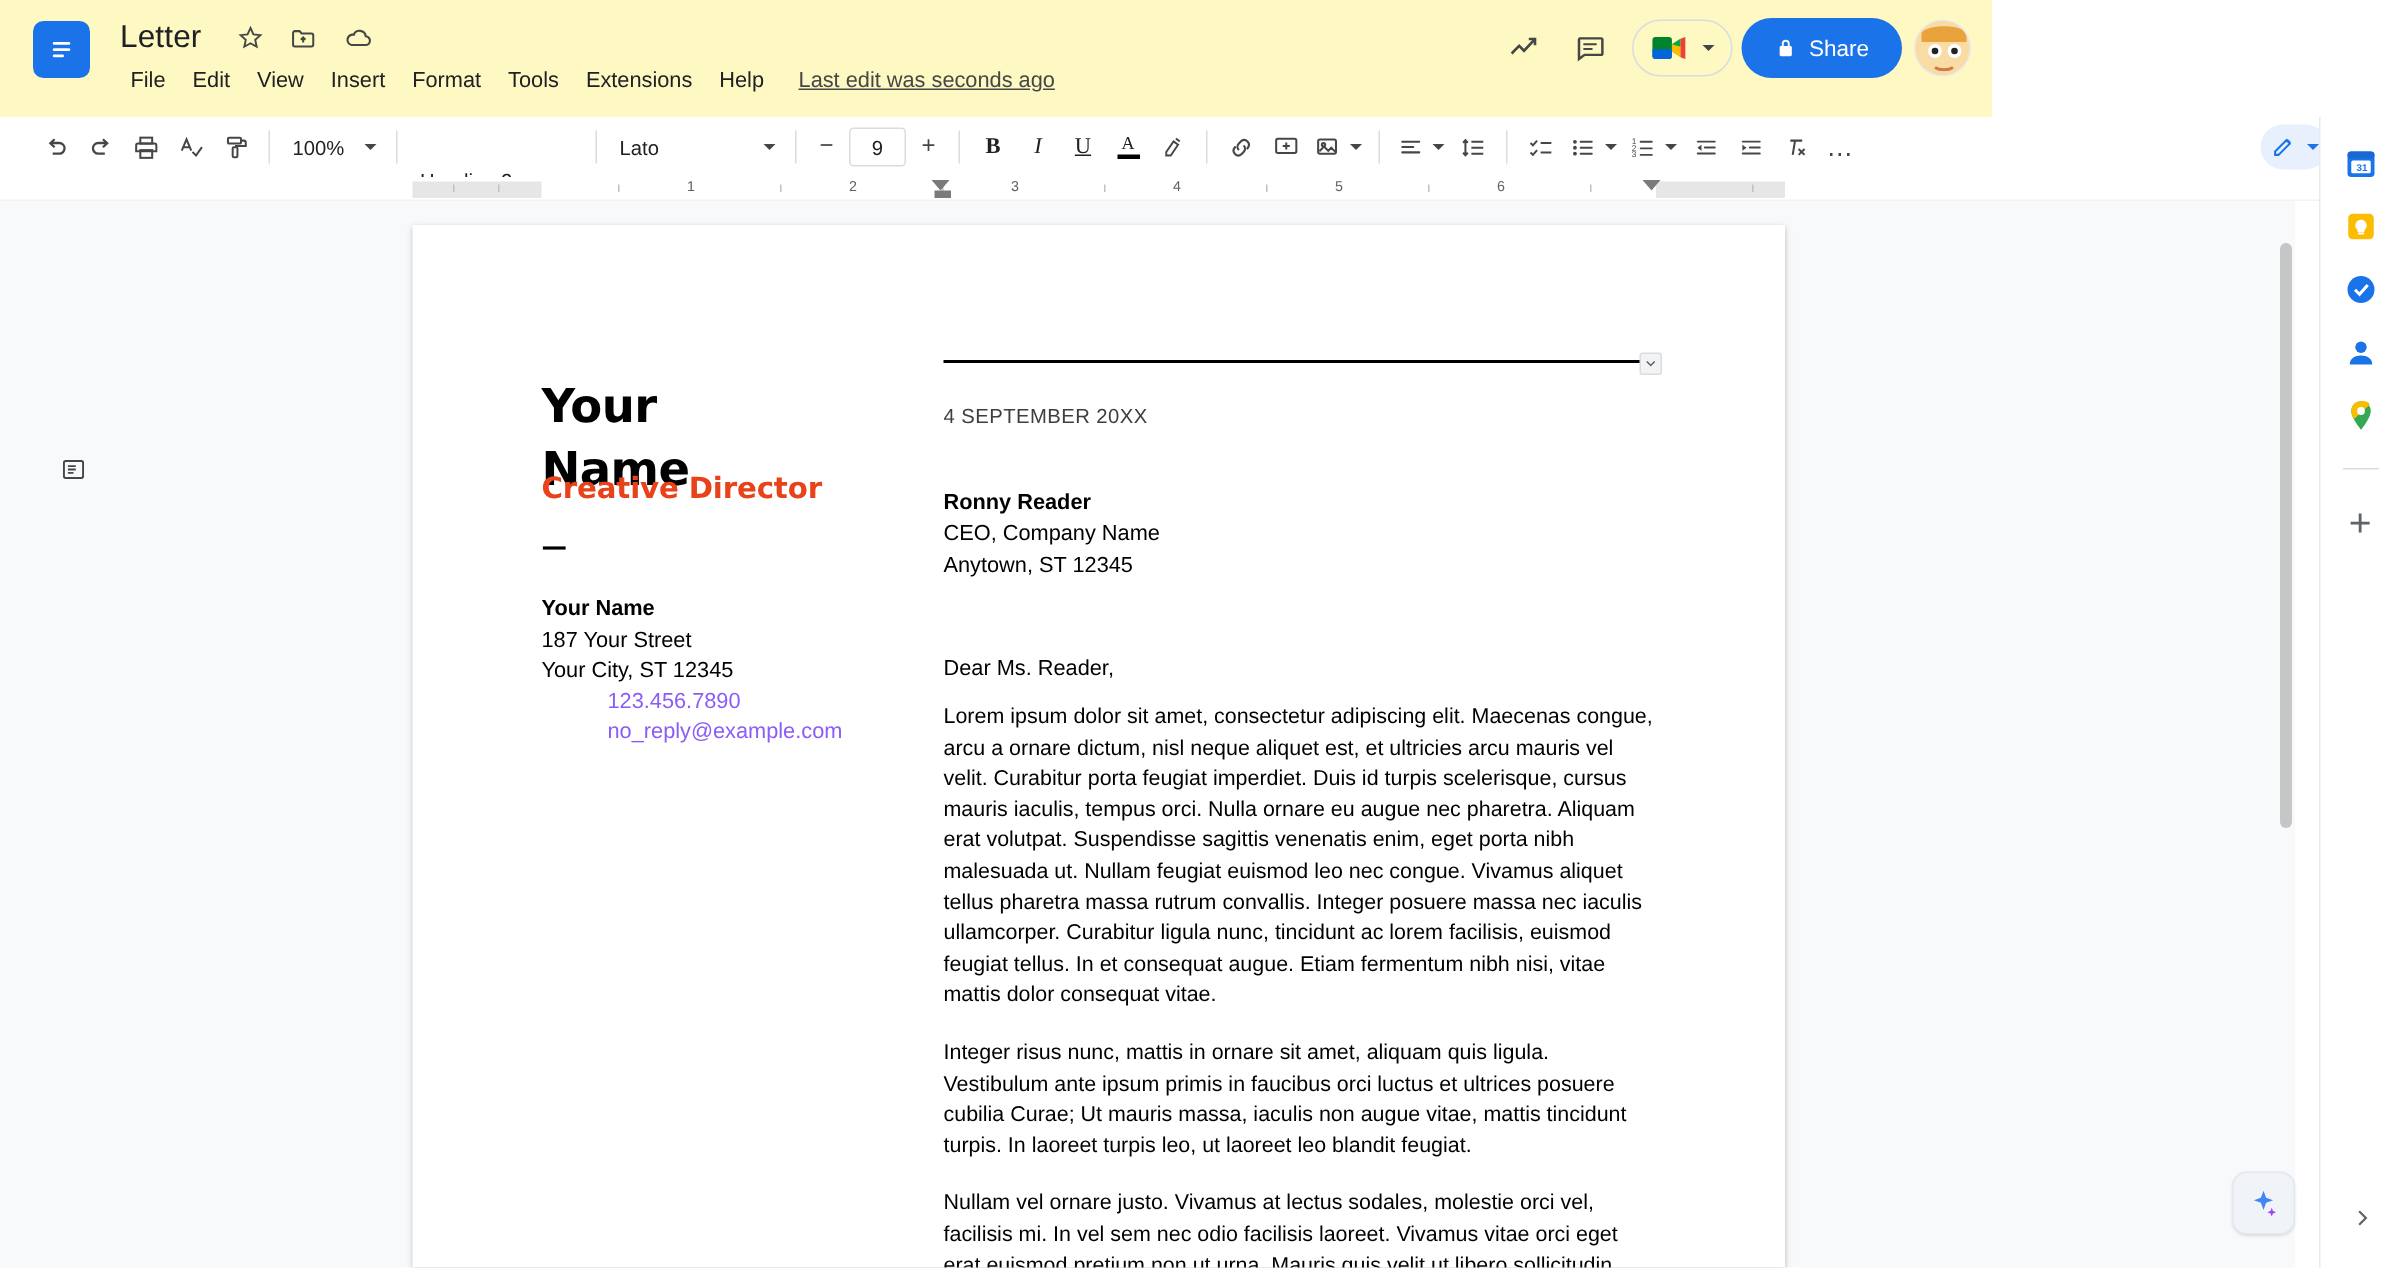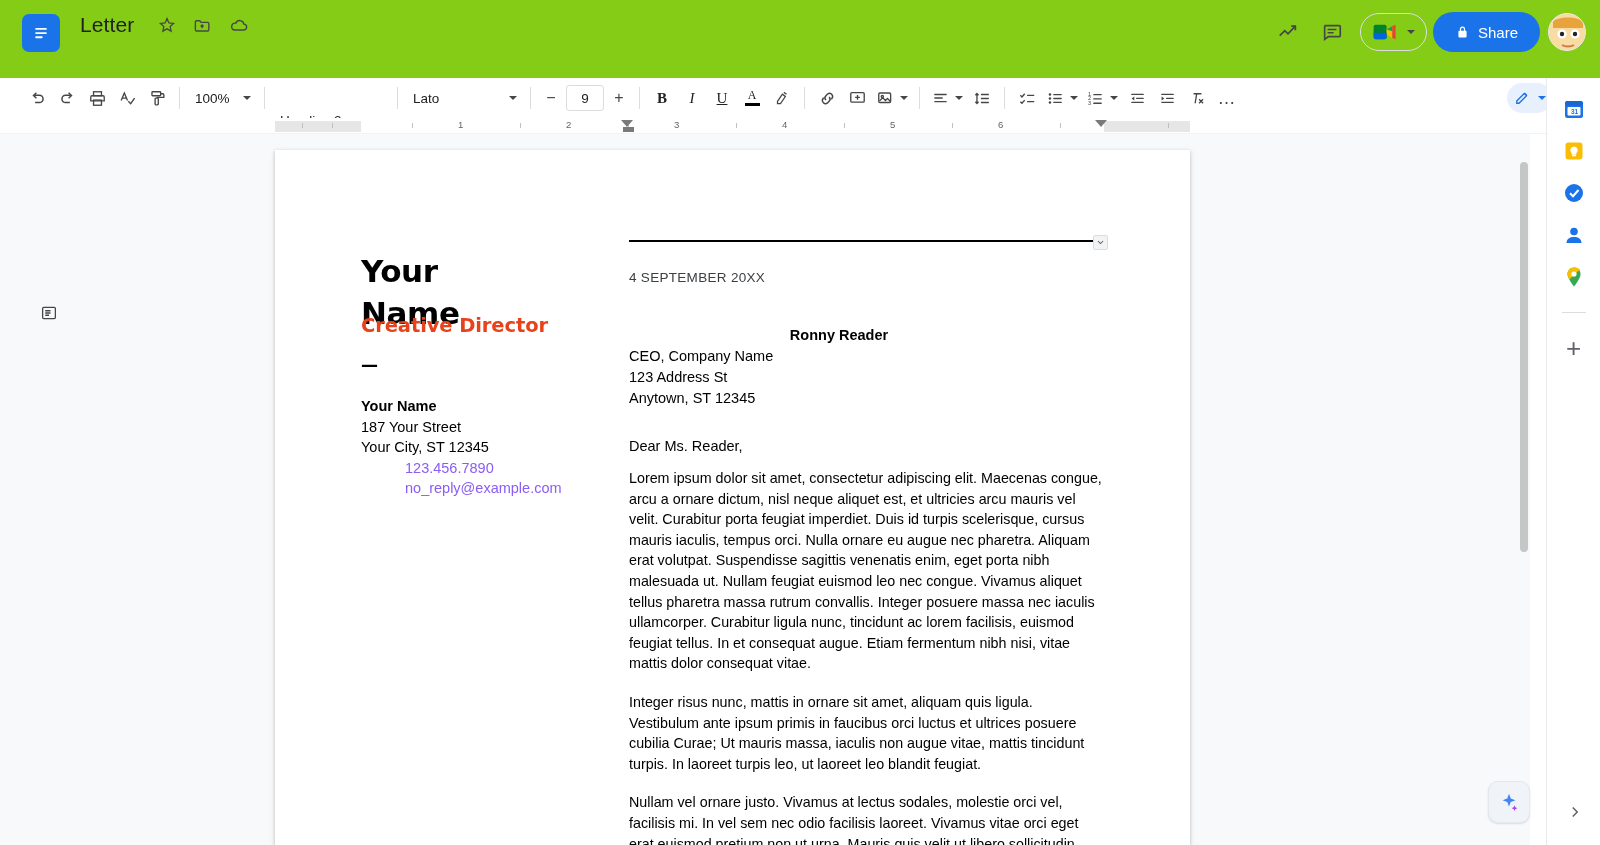--- a/index.html
+++ b/index.html
@@ -8,22 +8,22 @@
     width: 1600px; height: 845px;
     font-family: "Liberation Sans", sans-serif;
     background: #ffffff;
     overflow: hidden;
     -webkit-font-smoothing: antialiased;
   }
   .app { position: relative; width: 1600px; height: 845px; }
 
   
   .topbar {
-    position: absolute; top: 0; left: 0; width: 1600px; height: 78px;
-    background: #84cc16;
+    position: absolute; top: 0; left: 0; width: 1328px; height: 78px;
+    background: #fef9c3;
   }
   .doc-icon {
     position: absolute; left: 22px; top: 14px; width: 38px; height: 38px;
     border-radius: 7px; background: #1a73e8; display: flex; align-items: center; justify-content: center;
   }
   .doc-icon svg { display: block; }
   .title-row { position: absolute; left: 76px; top: 12px; display: flex; align-items: center; gap: 14px; }
   .doc-title {
     font-size: 21px; color: #202124; font-weight: 400; letter-spacing: 0.1px;
     padding: 1px 4px; border-radius: 3px;
@@ -160,21 +160,21 @@
     display: flex; align-items: center; justify-content: center;
   }
   .date-line {
     position: absolute; left: 354px; top: 120px;
     font-size: 13.5px; letter-spacing: 0.3px; color: #3c4043; font-weight: 400;
   }
   .recipient {
     position: absolute; left: 354px; top: 175px; width: 420px;
     font-size: 14.5px; line-height: 21px; color: #000;
   }
-  .recipient .b { font-weight: bold; text-align: center; }
+  .recipient .b { font-weight: bold; }
   .salutation { position: absolute; left: 354px; top: 288px; font-size: 14.5px; color: #000; }
   .body-copy {
     position: absolute; left: 354px; top: 318px; width: 475px;
     font-size: 14.3px; line-height: 20.6px; color: #000;
   }
   .body-copy p { margin: 0 0 18px 0; }
   .canvas-vscroll {
     position: absolute; right: 0; top: 0; width: 12px; height: 711px;
   }
   .canvas-vthumb {
@@ -233,20 +233,31 @@
           </svg>
         </span>
         <span class="ti">
           <svg width="20" height="20" viewBox="0 0 24 24" fill="none" stroke="#444746" stroke-width="1.7">
             <path d="M6.5 18h11a3.5 3.5 0 0 0 .3-7 5 5 0 0 0-9.6-1.2A3.9 3.9 0 0 0 6.5 18z"></path>
           </svg>
         </span>
       </div>
     </div>
 
+    <div class="menubar">
+      <div class="menu-item">File</div>
+      <div class="menu-item">Edit</div>
+      <div class="menu-item">View</div>
+      <div class="menu-item">Insert</div>
+      <div class="menu-item">Format</div>
+      <div class="menu-item">Tools</div>
+      <div class="menu-item">Extensions</div>
+      <div class="menu-item">Help</div>
+      <div class="last-edit">Last edit was seconds ago</div>
+    </div>
 
     <div class="top-right">
       <div class="tr-btn">
         <svg width="22" height="22" viewBox="0 0 24 24" fill="none" stroke="#444746" stroke-width="1.9">
           <polyline points="3,16 8.5,10.5 12,14 20,5.5"></polyline>
           <polyline points="15.5,5.5 20,5.5 20,10"></polyline>
         </svg>
       </div>
       <div class="tr-btn">
         <svg width="22" height="22" viewBox="0 0 24 24" fill="#444746">
@@ -558,21 +569,20 @@
           <svg width="9" height="9" viewBox="0 0 12 12" fill="none" stroke="#5f6368" stroke-width="1.4">
             <polyline points="2.5,4 6,7.5 9.5,4"></polyline>
           </svg>
         </div>
 
         <div class="date-line">4 SEPTEMBER 20XX</div>
 
         <div class="recipient">
           <div class="b">Ronny Reader</div>
           <div>CEO, Company Name</div>
-          <div>123 Address St</div>
           <div>Anytown, ST 12345</div>
         </div>
 
         <div class="salutation">Dear Ms. Reader,</div>
 
         <div class="body-copy">
           <p>Lorem ipsum dolor sit amet, consectetur adipiscing elit. Maecenas congue, arcu a ornare dictum, nisl neque aliquet est, et ultricies arcu mauris vel velit. Curabitur porta feugiat imperdiet. Duis id turpis scelerisque, cursus mauris iaculis, tempus orci. Nulla ornare eu augue nec pharetra. Aliquam erat volutpat. Suspendisse sagittis venenatis enim, eget porta nibh malesuada ut. Nullam feugiat euismod leo nec congue. Vivamus aliquet tellus pharetra massa rutrum convallis. Integer posuere massa nec iaculis ullamcorper. Curabitur ligula nunc, tincidunt ac lorem facilisis, euismod feugiat tellus. In et consequat augue. Etiam fermentum nibh nisi, vitae mattis dolor consequat vitae.</p>
           <p>Integer risus nunc, mattis in ornare sit amet, aliquam quis ligula. Vestibulum ante ipsum primis in faucibus orci luctus et ultrices posuere cubilia Curae; Ut mauris massa, iaculis non augue vitae, mattis tincidunt turpis. In laoreet turpis leo, ut laoreet leo blandit feugiat.</p>
           <p>Nullam vel ornare justo. Vivamus at lectus sodales, molestie orci vel, facilisis mi. In vel sem nec odio facilisis laoreet. Vivamus vitae orci eget erat euismod pretium non ut urna. Mauris quis velit ut libero sollicitudin</p>
         </div>

